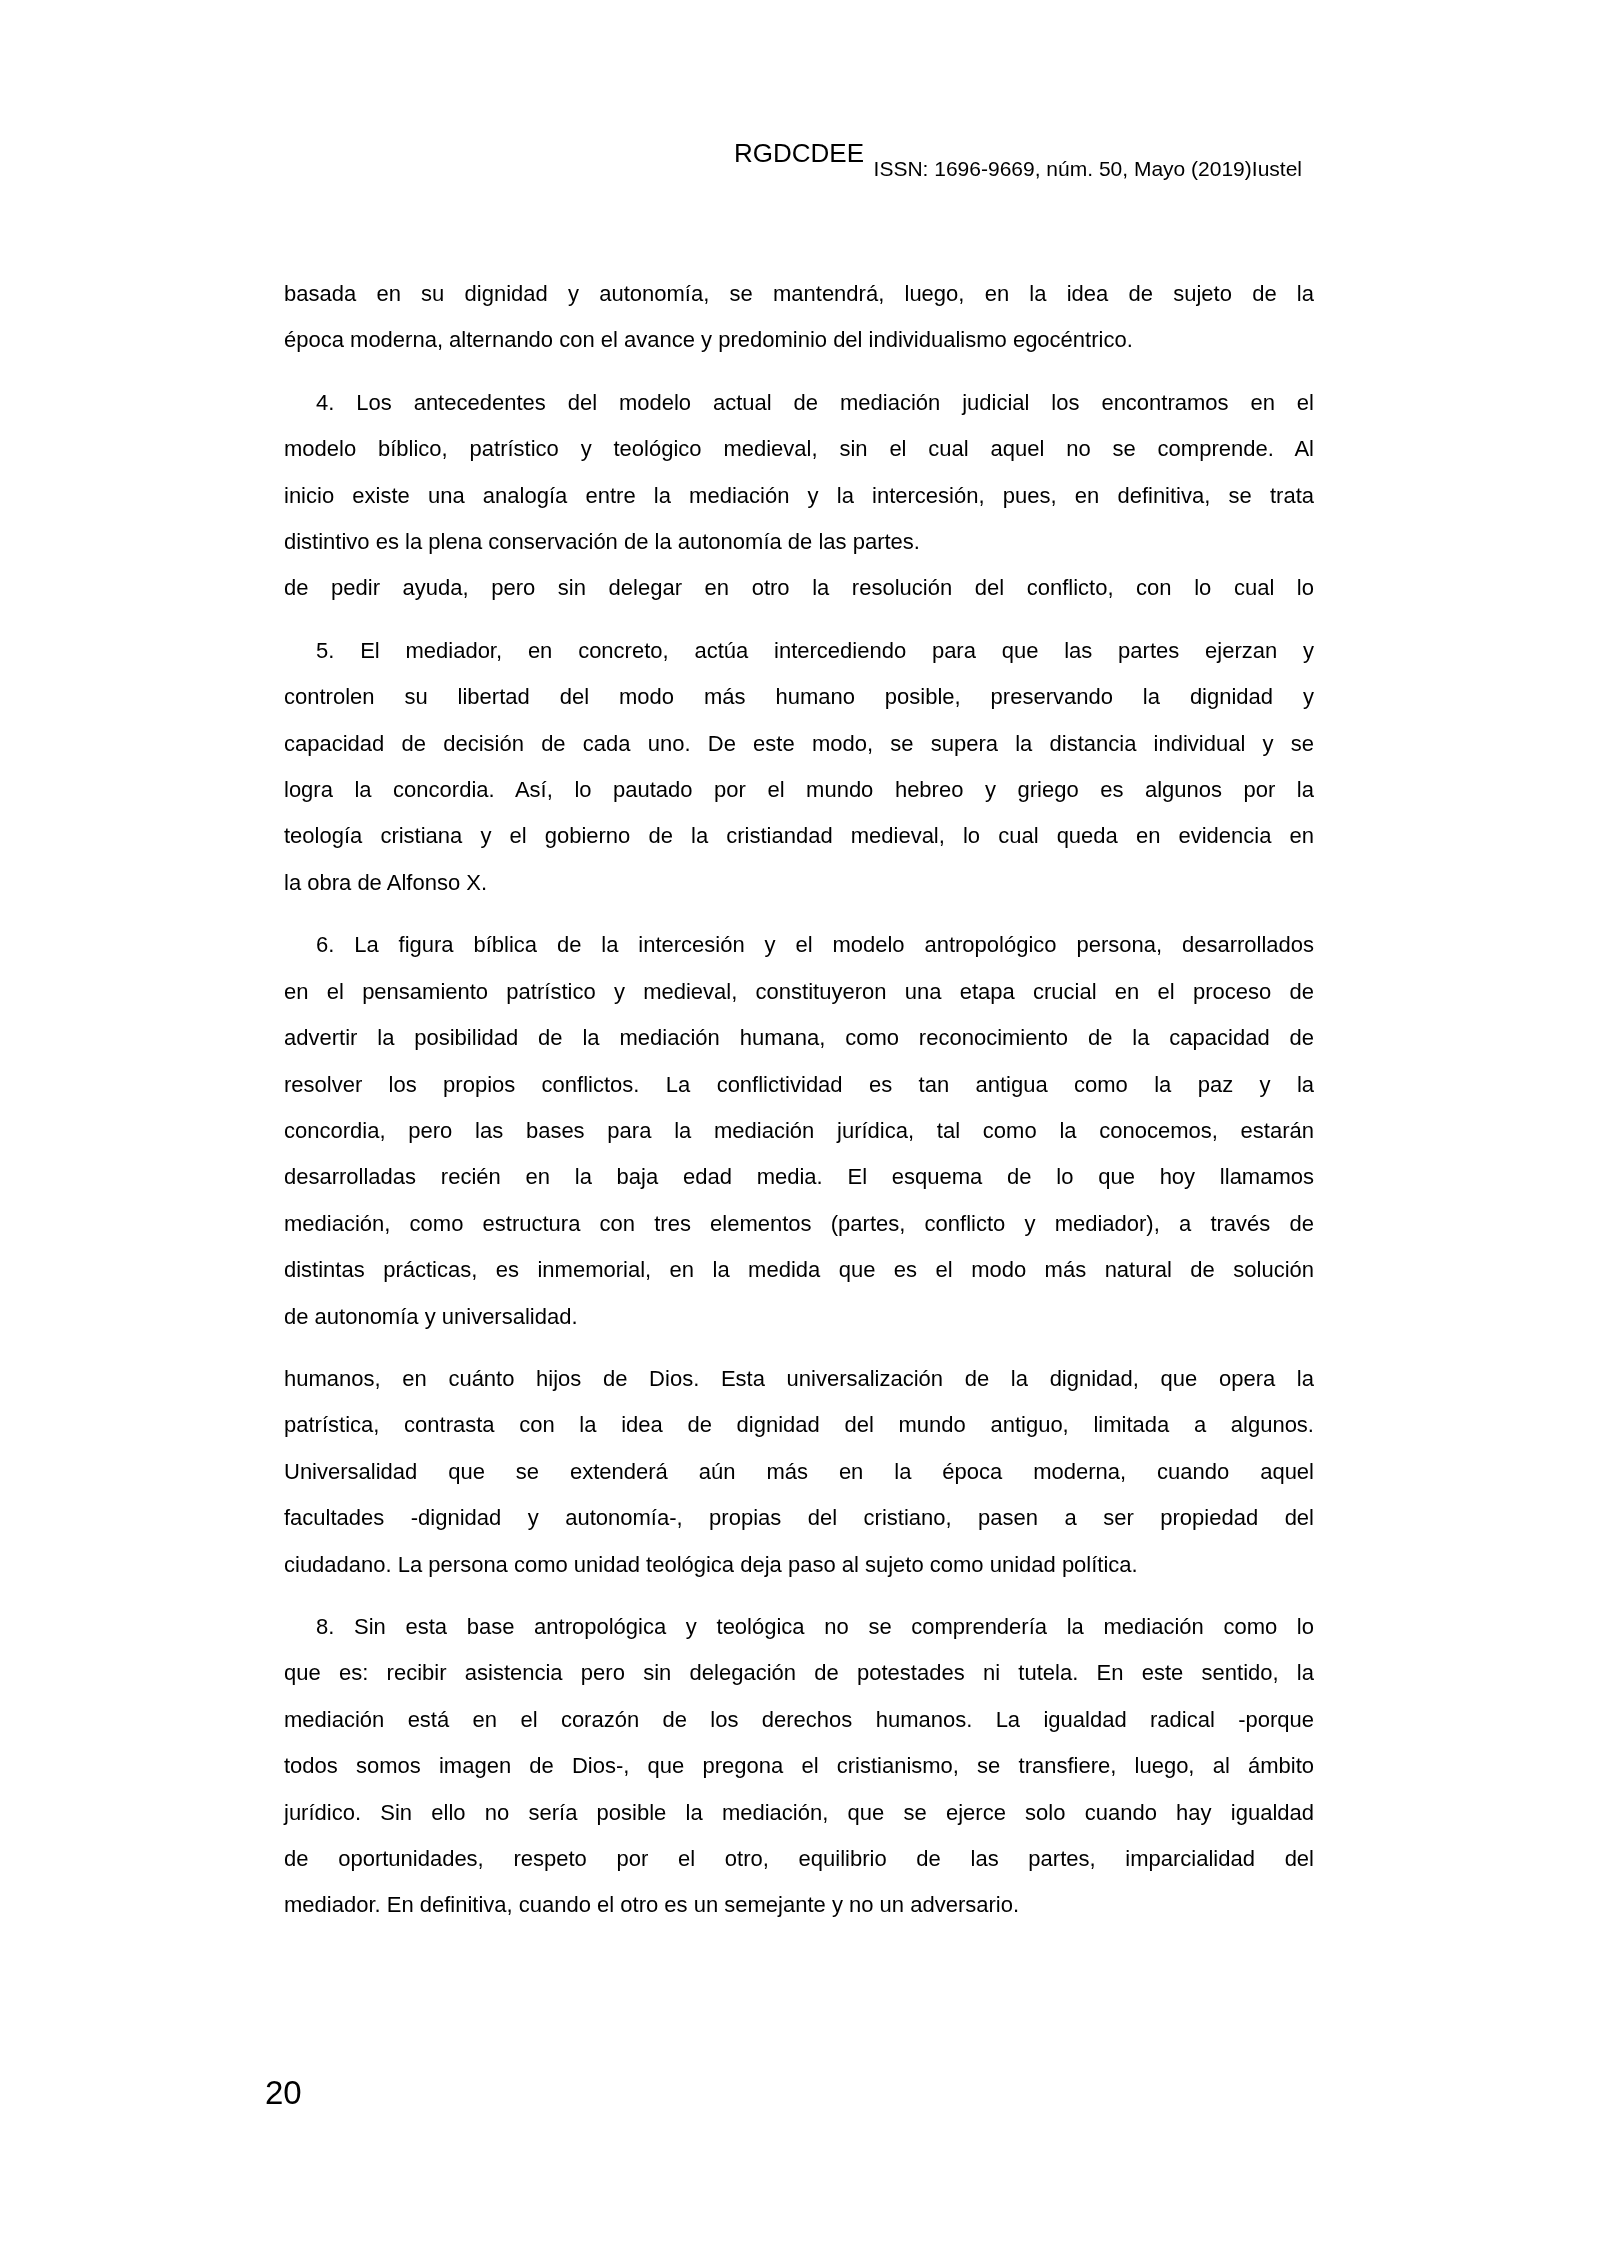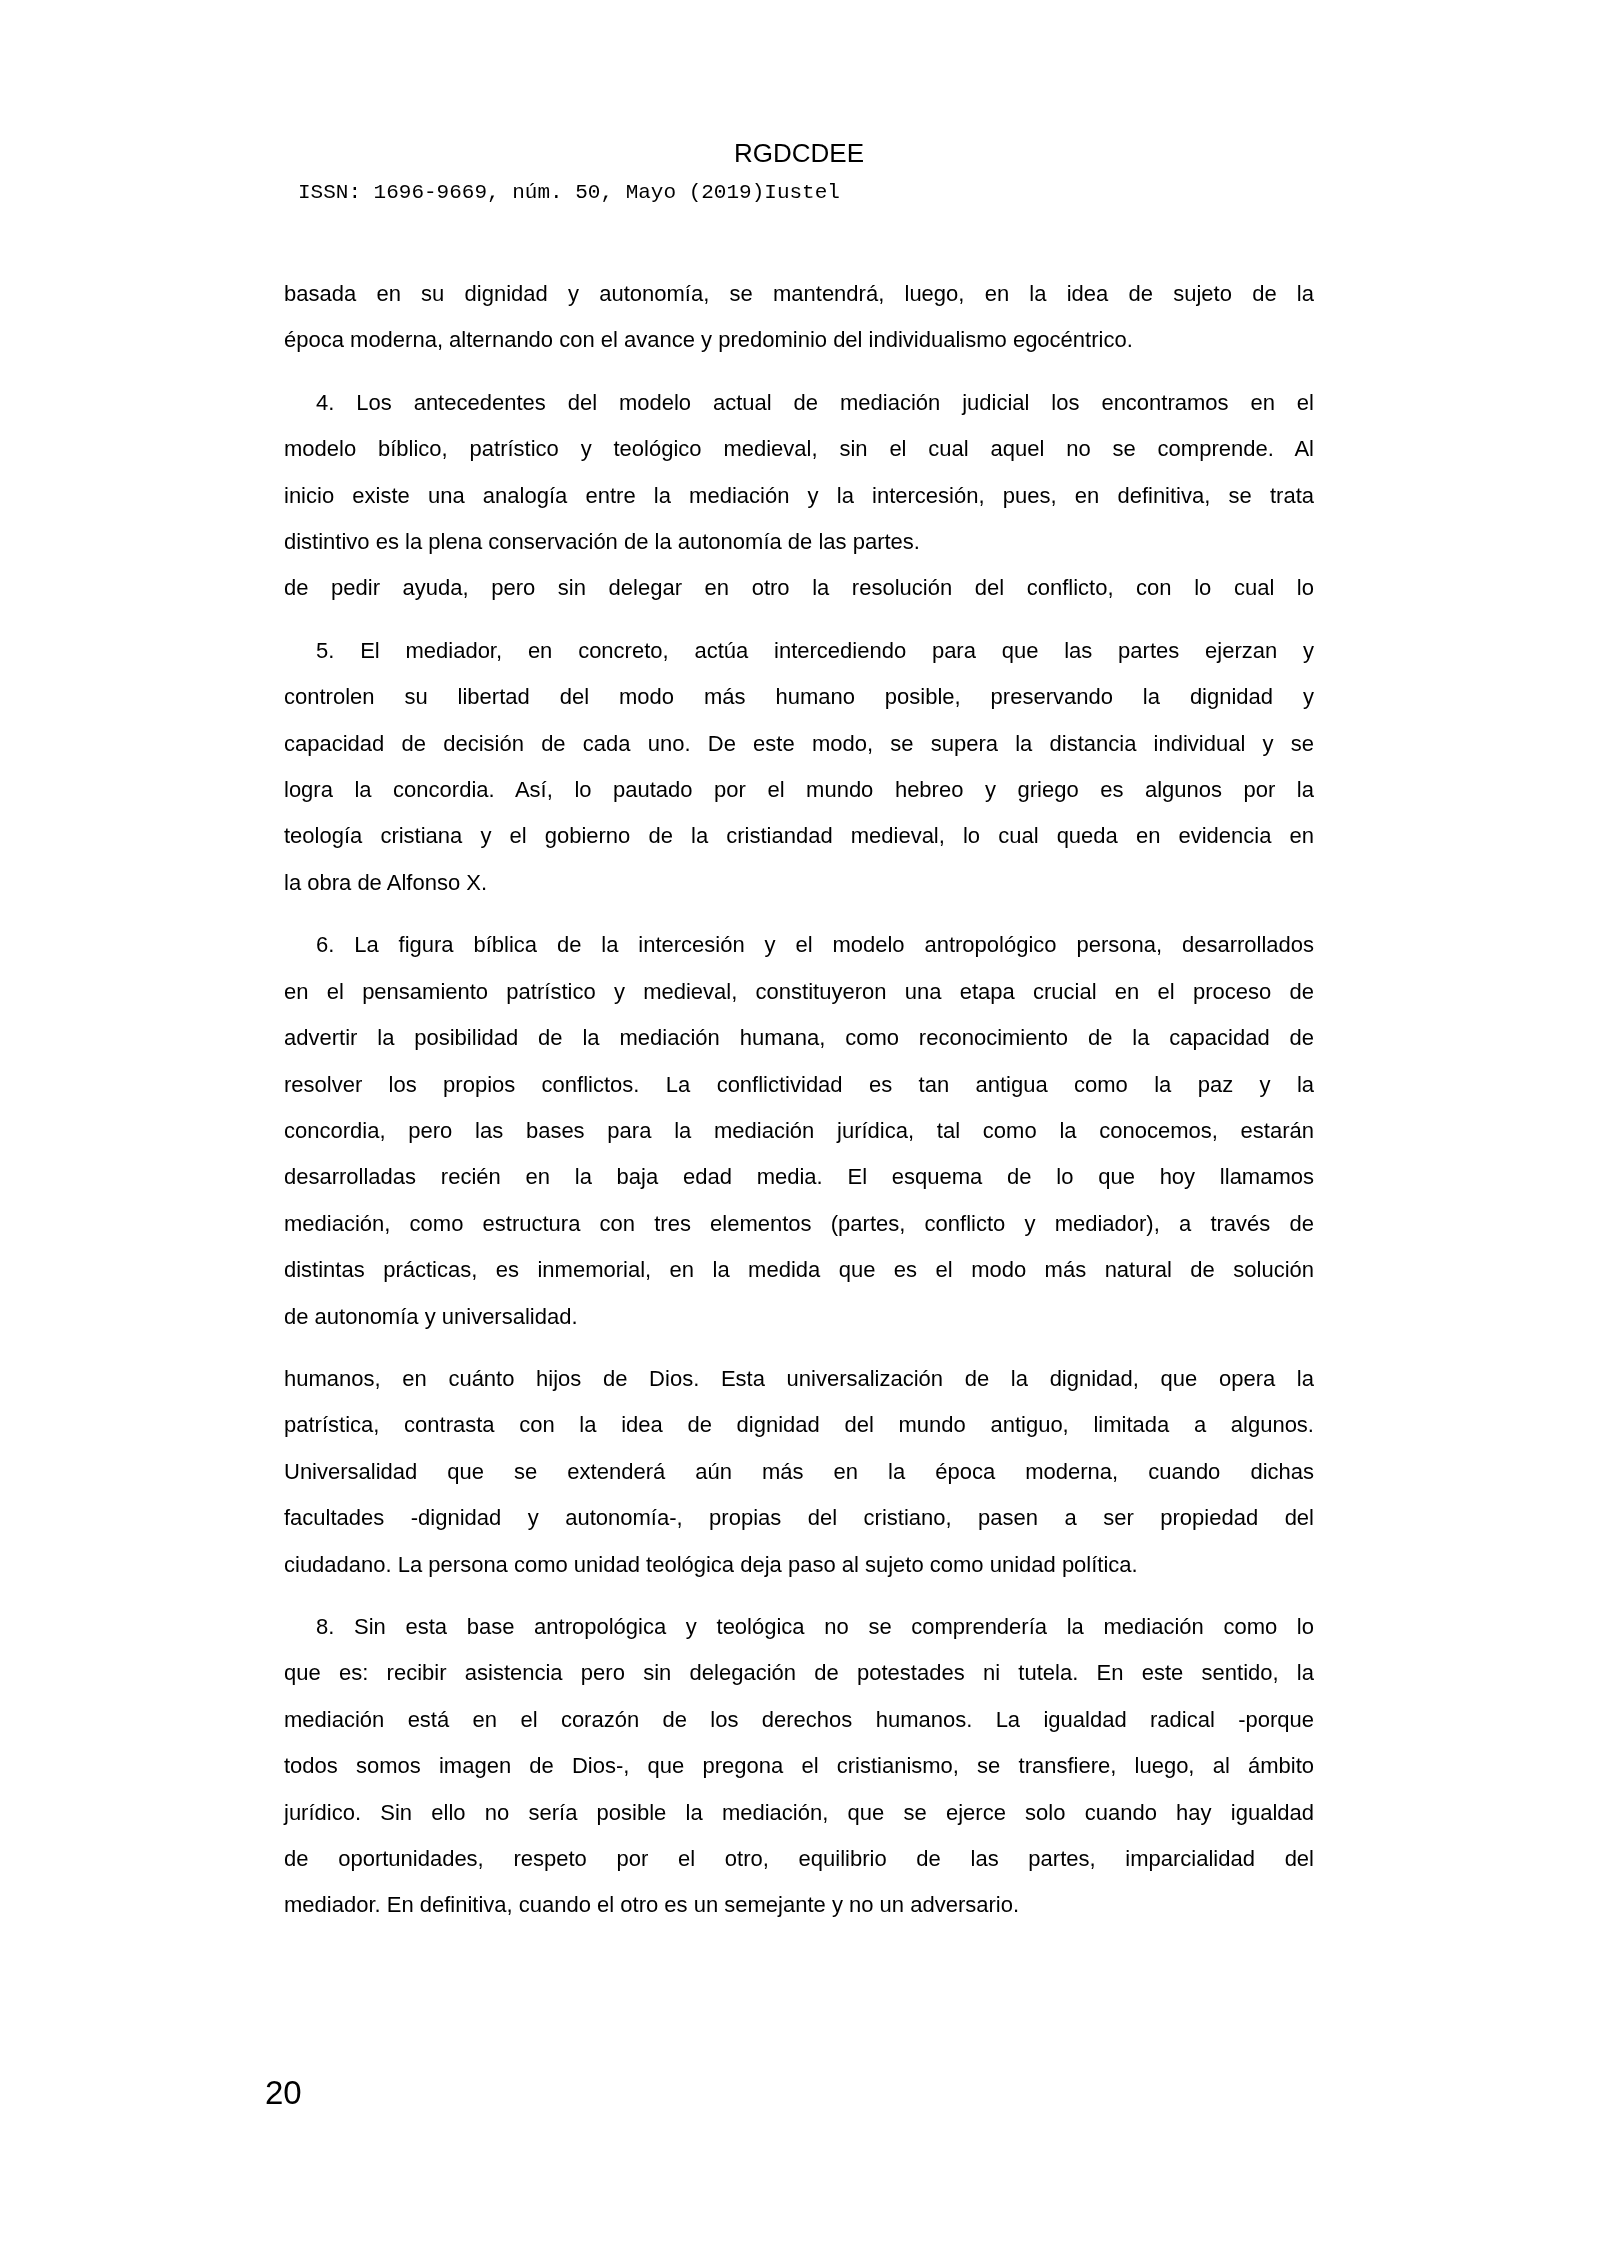--- a/index.html
+++ b/index.html
@@ -18,28 +18,27 @@
     position: absolute;
     top: 141px;
     left: 268px;
     width: 1062px;
     text-align: center;
     font-size: 26px;
     line-height: 24px;
   }
   .header-row {
     position: absolute;
-    top: 181px;
+    top: 157px;
     left: 268px;
     width: 1062px;
     display: flex;
-    justify-content: flex-start;
+    justify-content: flex-end;
     font-size: 21px;
     line-height: 24px;
-    font-family: Liberation Mono, monospace;
   }
   .issn { margin-left: 30px; }
   .publisher { margin-right: 28px; }
 
   .document-body {
     position: absolute;
     top: 255px;
     left: 268px;
     width: 1062px;
     font-size: 22px;
@@ -105,21 +104,21 @@
         <div class="line">resolver los propios conflictos. La conflictividad es tan antigua como la paz y la</div>
         <div class="line">concordia, pero las bases para la mediación jurídica, tal como la conocemos, estarán</div>
         <div class="line">desarrolladas recién en la baja edad media. El esquema de lo que hoy llamamos</div>
         <div class="line">mediación, como estructura con tres elementos (partes, conflicto y mediador), a través de</div>
         <div class="line">distintas prácticas, es inmemorial, en la medida que es el modo más natural de solución</div>
         <div class="line last">de autonomía y universalidad.</div>
       </div>
       <div class="paragraph">
         <div class="line">humanos, en cuánto hijos de Dios. Esta universalización de la dignidad, que opera la</div>
         <div class="line">patrística, contrasta con la idea de dignidad del mundo antiguo, limitada a algunos.</div>
-        <div class="line">Universalidad que se extenderá aún más en la época moderna, cuando dichas</div>
+        <div class="line">Universalidad que se extenderá aún más en la época moderna, cuando aquel</div>
         <div class="line">facultades -dignidad y autonomía-, propias del cristiano, pasen a ser propiedad del</div>
         <div class="line last">ciudadano. La persona como unidad teológica deja paso al sujeto como unidad política.</div>
       </div>
       <div class="paragraph">
         <div class="line indent">8. Sin esta base antropológica y teológica no se comprendería la mediación como lo</div>
         <div class="line">que es: recibir asistencia pero sin delegación de potestades ni tutela. En este sentido, la</div>
         <div class="line">mediación está en el corazón de los derechos humanos. La igualdad radical -porque</div>
         <div class="line">todos somos imagen de Dios-, que pregona el cristianismo, se transfiere, luego, al ámbito</div>
         <div class="line">jurídico. Sin ello no sería posible la mediación, que se ejerce solo cuando hay igualdad</div>
         <div class="line">de oportunidades, respeto por el otro, equilibrio de las partes, imparcialidad del</div>

